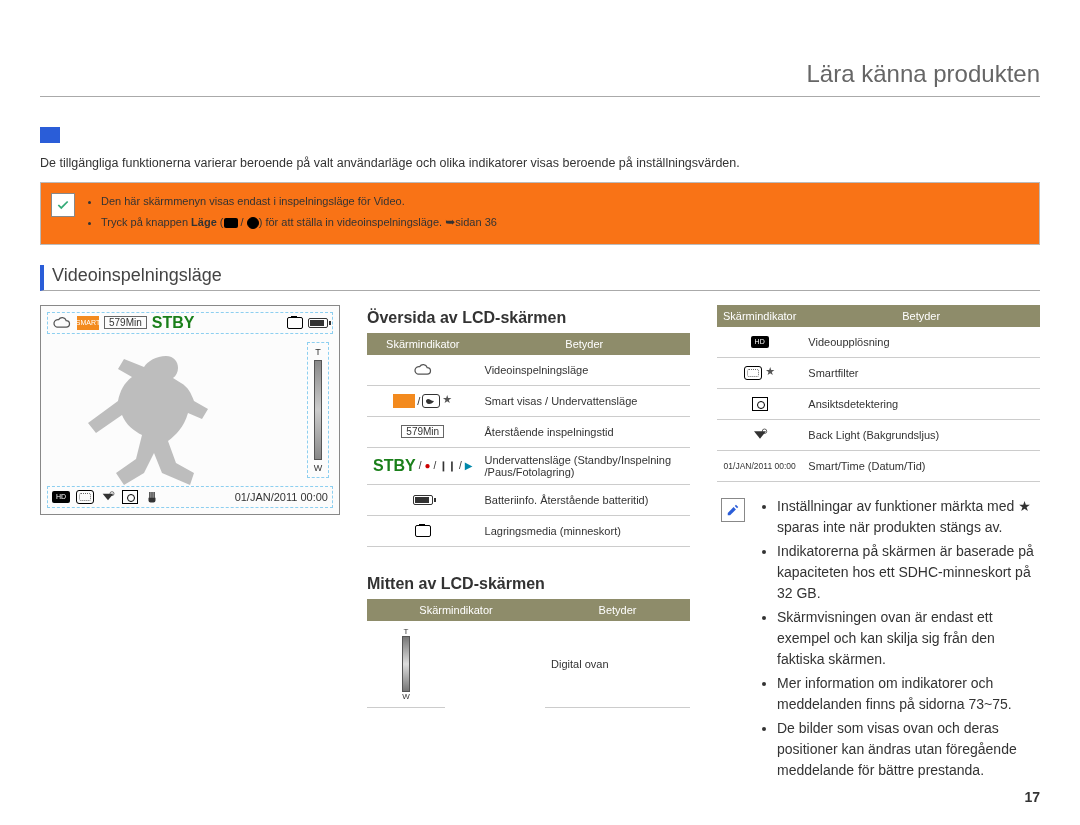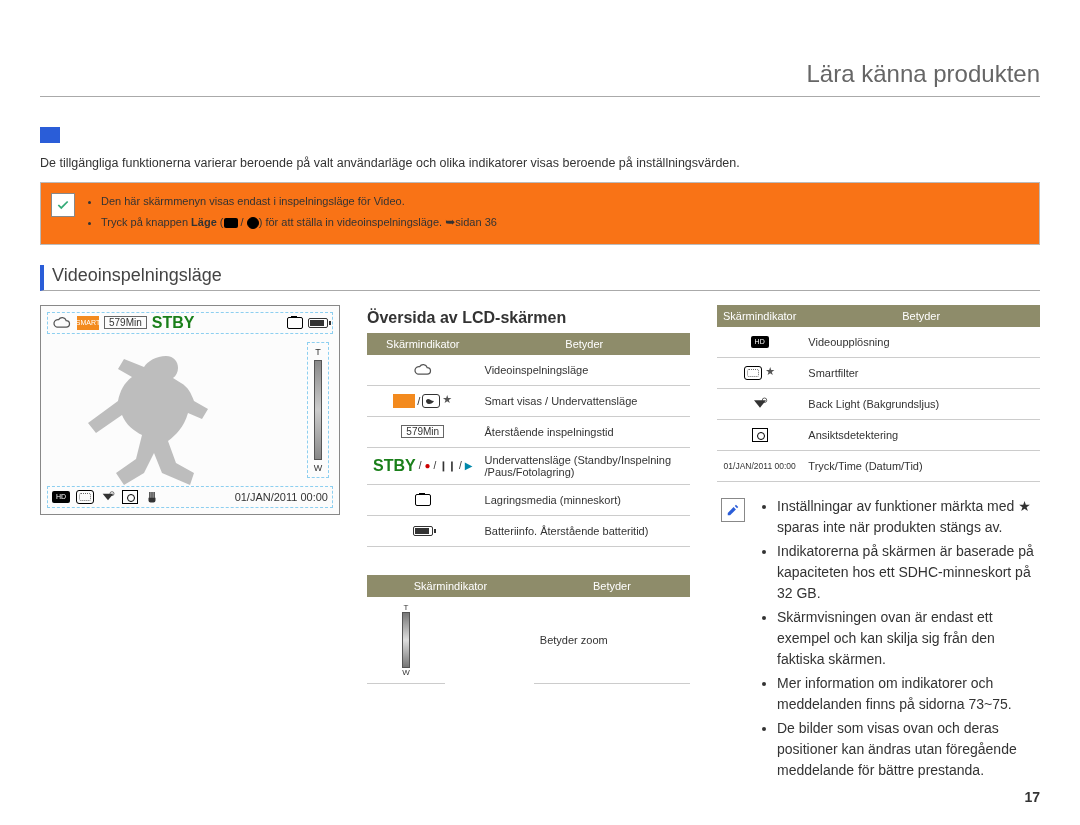--- a/index.html
+++ b/index.html
@@ -364,53 +364,54 @@
                 <span class="time-box">579Min</span>
               </span></td>
             <td>Återstående inspelningstid</td>
           </tr>
         <tr>
             <td class="icon-cell"><span class="ind-icon" style="font-size:10px;"><span class="stby">STBY</span>/<span style="color:#c00">●</span>/<span>❙❙</span>/<span style="color:#08a">▶</span></span></td>
             <td>Undervattensläge (Standby/Inspelning /Paus/Fotolagring)</td>
           </tr>
         <tr>
             <td class="icon-cell"><span class="ind-icon">
-                <span class="card-icon"></span>
-              </span></td>
-            <td>Lagringsmedia (minneskort)</td>
-          </tr>
-        <tr>
-            <td class="icon-cell"><span class="ind-icon">
                 <span class="batt-icon">
                   <span class="fill"></span>
                 </span>
               </span></td>
             <td>Batteriinfo. Återstående batteritid)</td>
           </tr>
+        <tr>
+            <td class="icon-cell"><span class="ind-icon">
+                <span class="card-icon"></span>
+              </span></td>
+            <td>Lagringsmedia (minneskort)</td>
+          </tr>
       </tbody>
     </table>
 
     <div class="mitten-wrap">
+      <div class="subhead">Mitten av LCD-skärmen</div>
       <table class="inds">
         <thead>
             <tr>
           <th>Skärmindikator</th>
           <th>Betyder</th>
         </tr>
           </thead>
         <tbody>
           <tr>
             <td class="icon-cell zoom-tiny-wrap">
               <div style="display:flex;flex-direction:column;align-items:center;">
                 <span style="font-size:8px">T</span>
                 <span class="zoom-tiny"></span>
                 <span style="font-size:8px">W</span>
               </div>
             </td>
-            <td>Betyder zoom</td>
+            <td>Digital ovan</td>
           </tr>
         </tbody>
       </table>
     </div>
   </div>
 
   <div class="col-right">
     <table class="inds">
       <thead>
           <tr>
@@ -426,37 +427,37 @@
             <td>Videoupplösning</td>
           </tr>
         <tr>
             <td class="icon-cell"><span class="ind-icon">
                 <span class="sf-icon"></span>
                 <span class="star">★</span>
               </span></td>
             <td>Smartfilter</td>
           </tr>
         <tr>
+            <td class="icon-cell"><span class="ind-icon">
+                <span class="face-icon"></span>
+              </span></td>
+            <td>Ansiktsdetektering</td>
+          </tr>
+        <tr>
             <td class="icon-cell"><span class="ind-icon bl-icon">
                 <svg class="small-svg" viewBox="0 0 24 18">
                   <path fill="#333" d="M4 4l8 10 8-10z"></path>
                   <circle cx="18" cy="4" r="3" fill="none" stroke="#333"></circle>
                 </svg>
               </span></td>
             <td>Back Light (Bakgrundsljus)</td>
           </tr>
         <tr>
-            <td class="icon-cell"><span class="ind-icon">
-                <span class="face-icon"></span>
-              </span></td>
-            <td>Ansiktsdetektering</td>
-          </tr>
-        <tr>
             <td class="icon-cell"><span class="ind-icon" style="font-size:8.5px">01/JAN/2011 00:00</span></td>
-            <td>Tryck/Time (Datum/Tid)</td>
+            <td>Smart/Time (Datum/Tid)</td>
           </tr>
       </tbody>
     </table>
 
     <div class="notes2">
       <div class="note-badge">
         <svg viewBox="0 0 24 24">
             <path fill="#2a5dd8" d="M3 17l10-10 4 4-10 10H3v-4z"></path>
             <path fill="#2a5dd8" d="M15 5l2-2 4 4-2 2z"></path>
           </svg>

